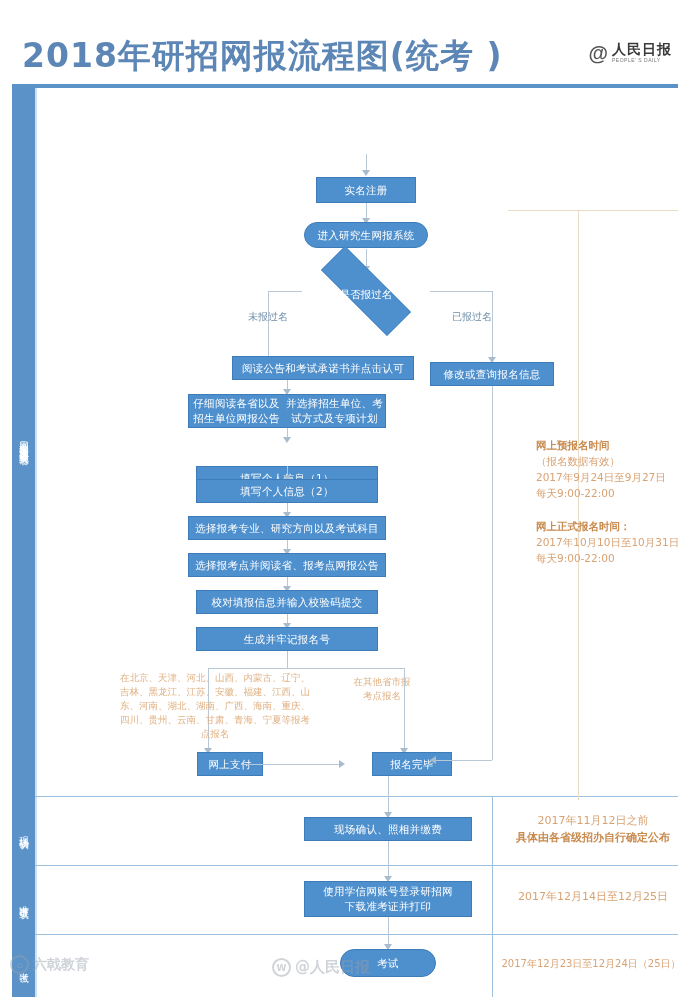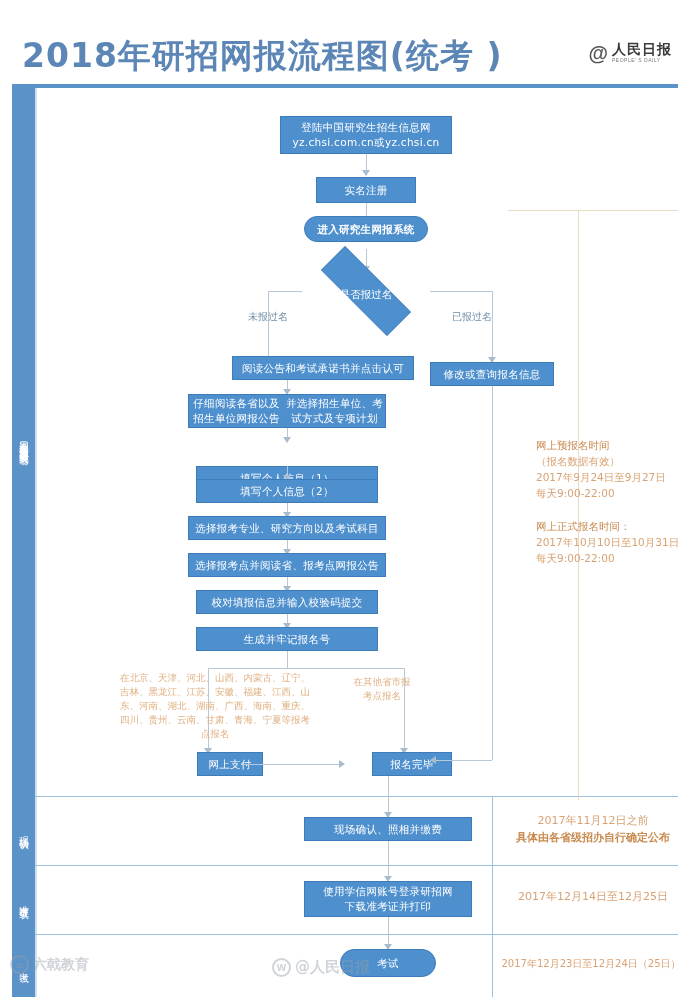--- a/index.html
+++ b/index.html
@@ -82,21 +82,21 @@
   .arr-r{position:absolute;width:0;height:0;border-top:4px solid transparent;border-bottom:4px solid transparent;border-left:6px solid #a8bccd;}
   .arr-l{position:absolute;width:0;height:0;border-top:4px solid transparent;border-bottom:4px solid transparent;border-right:6px solid #a8bccd;}
 
   
   .blabel{position:absolute;font-size:10px;color:#6f8ea8;white-space:nowrap;
     font-family:"DejaVu Sans","Liberation Sans",sans-serif;}
 
   
   .note{position:absolute;color:#d9a273;font-size:10.5px;line-height:16px;
     font-family:"DejaVu Sans","Liberation Sans",sans-serif;}
-  .note b{color:#c98a4e;font-weight:normal;}
+  .note b{color:#c98a4e;font-weight:bold;}
   .note-c{position:absolute;color:#d9a273;font-size:11px;line-height:17px;text-align:center;
     font-family:"DejaVu Sans","Liberation Sans",sans-serif;}
   .note-c b{color:#c98a4e;font-weight:bold;}
   .prov{position:absolute;color:#e0b183;font-size:9.5px;line-height:14px;text-align:center;
     font-family:"DejaVu Sans","Liberation Sans",sans-serif;}
 
   
   .tln{position:absolute;background:#e8dcc4;}
   .tlnv{width:1px;}
   .tlnh{height:1px;}
@@ -133,32 +133,28 @@
   <div class="vlabel" style="top:935px;height:62px;">考试</div>
 
   <div class="hdiv" style="top:796px;"></div>
   <div class="hdiv" style="top:865px;"></div>
   <div class="hdiv" style="top:934px;"></div>
   <div class="vdiv" style="left:492px;top:796px;height:201px;"></div>
 
   <div class="tln tlnh" style="left:508px;top:210px;width:170px;"></div>
   <div class="tln tlnv" style="left:578px;top:210px;height:590px;"></div>
 
-  <div class="node" style="left:280px;top:116px;width:172px;height:38px;flex-direction:column;">
-    <span class="l2">登陆中国研究生招生信息网</span>
-    <span class="l2">yz.chsi.com.cn或yz.chsi.cn</span>
-  </div>
   <div class="ln lnv" style="left:366px;top:154px;height:18px;"></div>
   <div class="arr" style="left:362px;top:170px;"></div>
 
   <div class="node" style="left:316px;top:177px;width:100px;height:26px;">实名注册</div>
   <div class="ln lnv" style="left:366px;top:203px;height:17px;"></div>
   <div class="arr" style="left:362px;top:218px;"></div>
 
-  <div class="node round" style="left:304px;top:216px;width:124px;height:26px;font-weight:bold;">进入研究生网报系统</div>
+  <div class="node round" style="left:304px;top:222px;width:124px;height:26px;">进入研究生网报系统</div>
   <div class="ln lnv" style="left:366px;top:249px;height:21px;"></div>
   <div class="arr" style="left:362px;top:266px;"></div>
 
   <div class="diamond" style="left:300px;top:267px;width:132px;height:48px;">
     <div class="dshape"></div>
     <div class="dtxt">是否报过名</div>
   </div>
 
   <div class="ln lnh" style="left:268px;top:291px;width:34px;"></div>
   <div class="ln lnv" style="left:268px;top:291px;height:70px;"></div>

